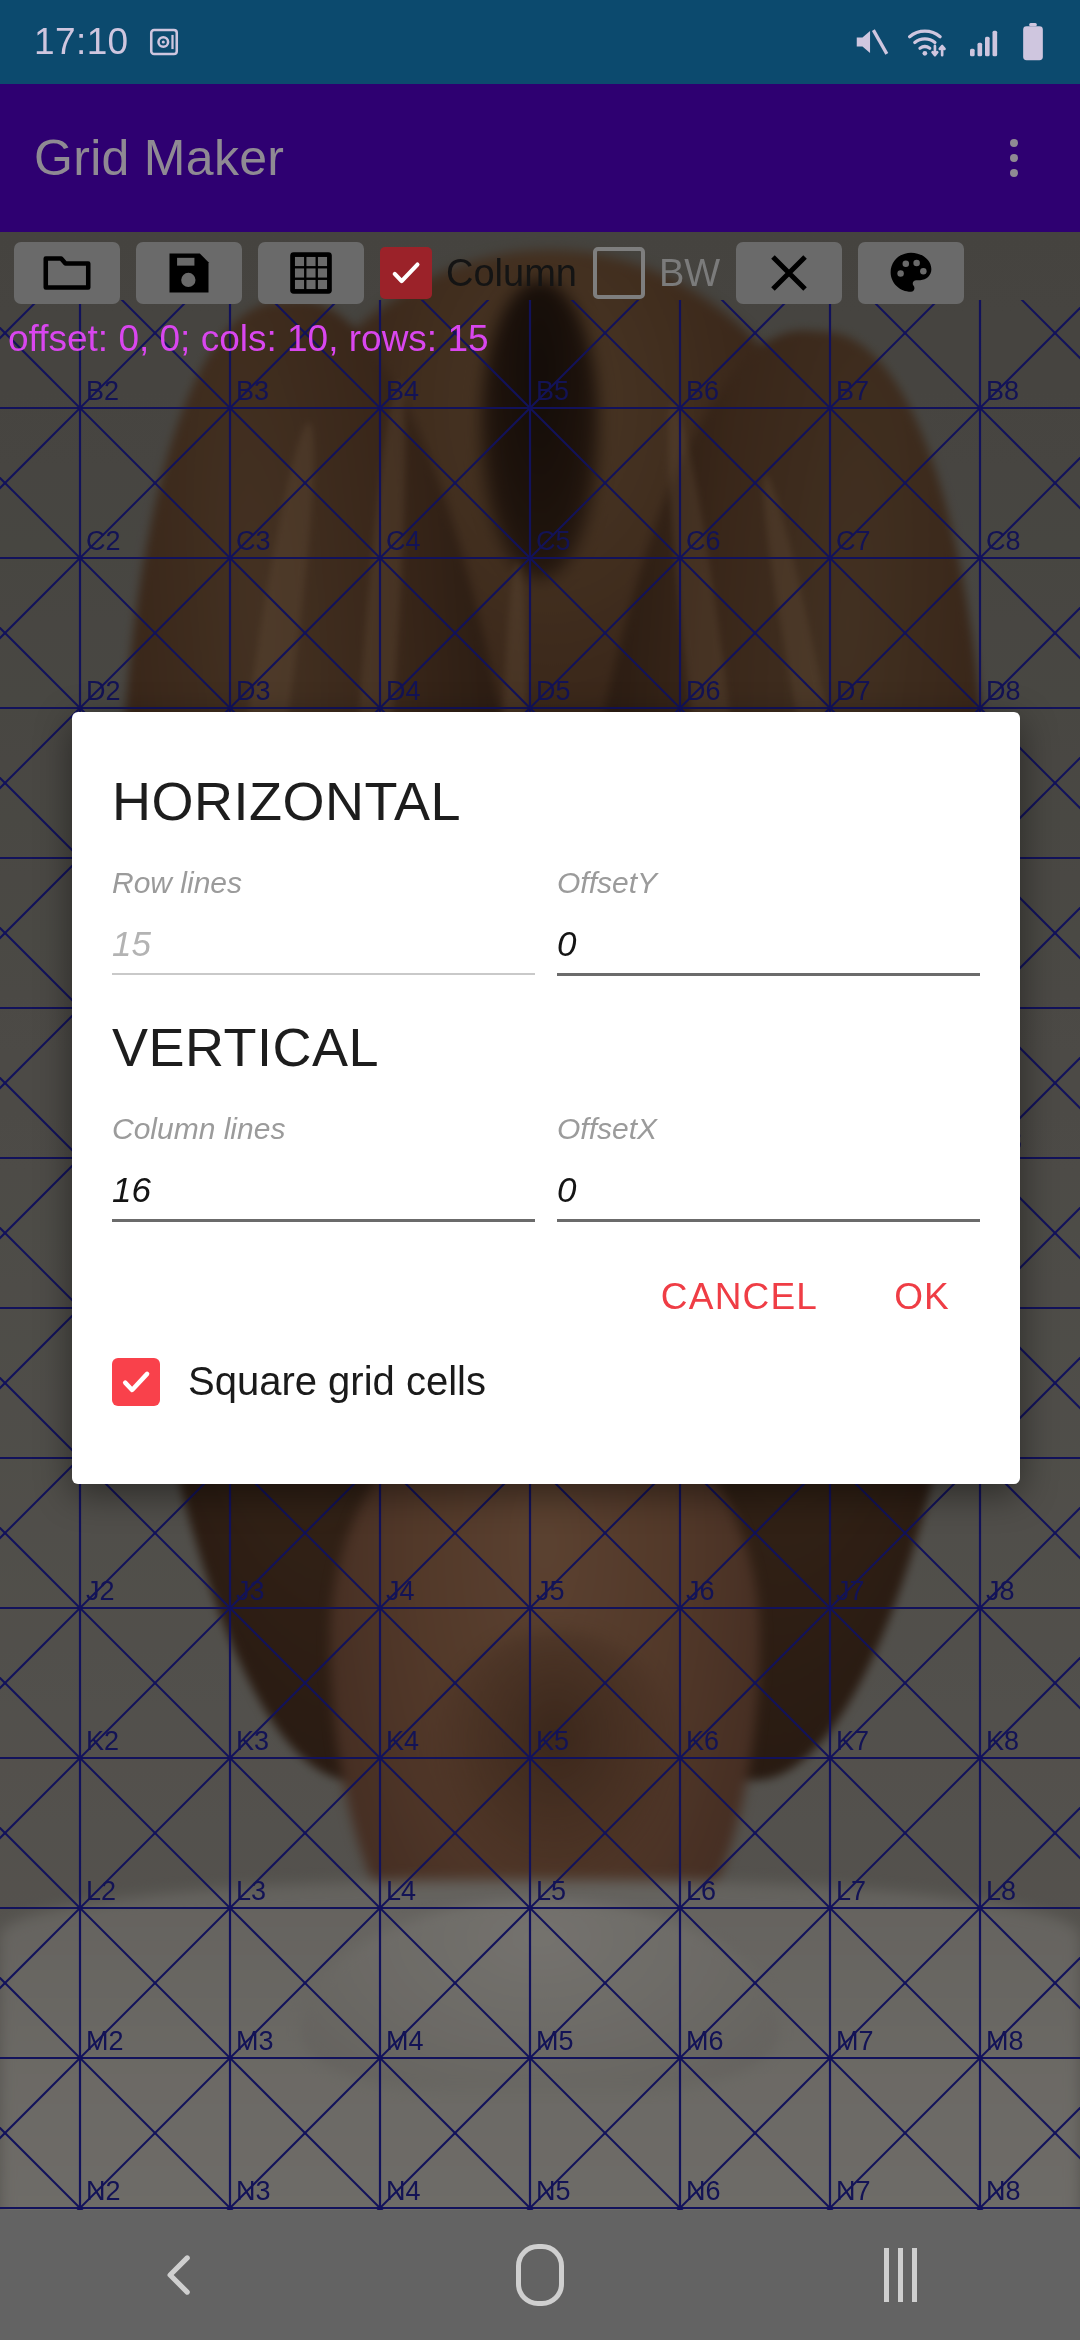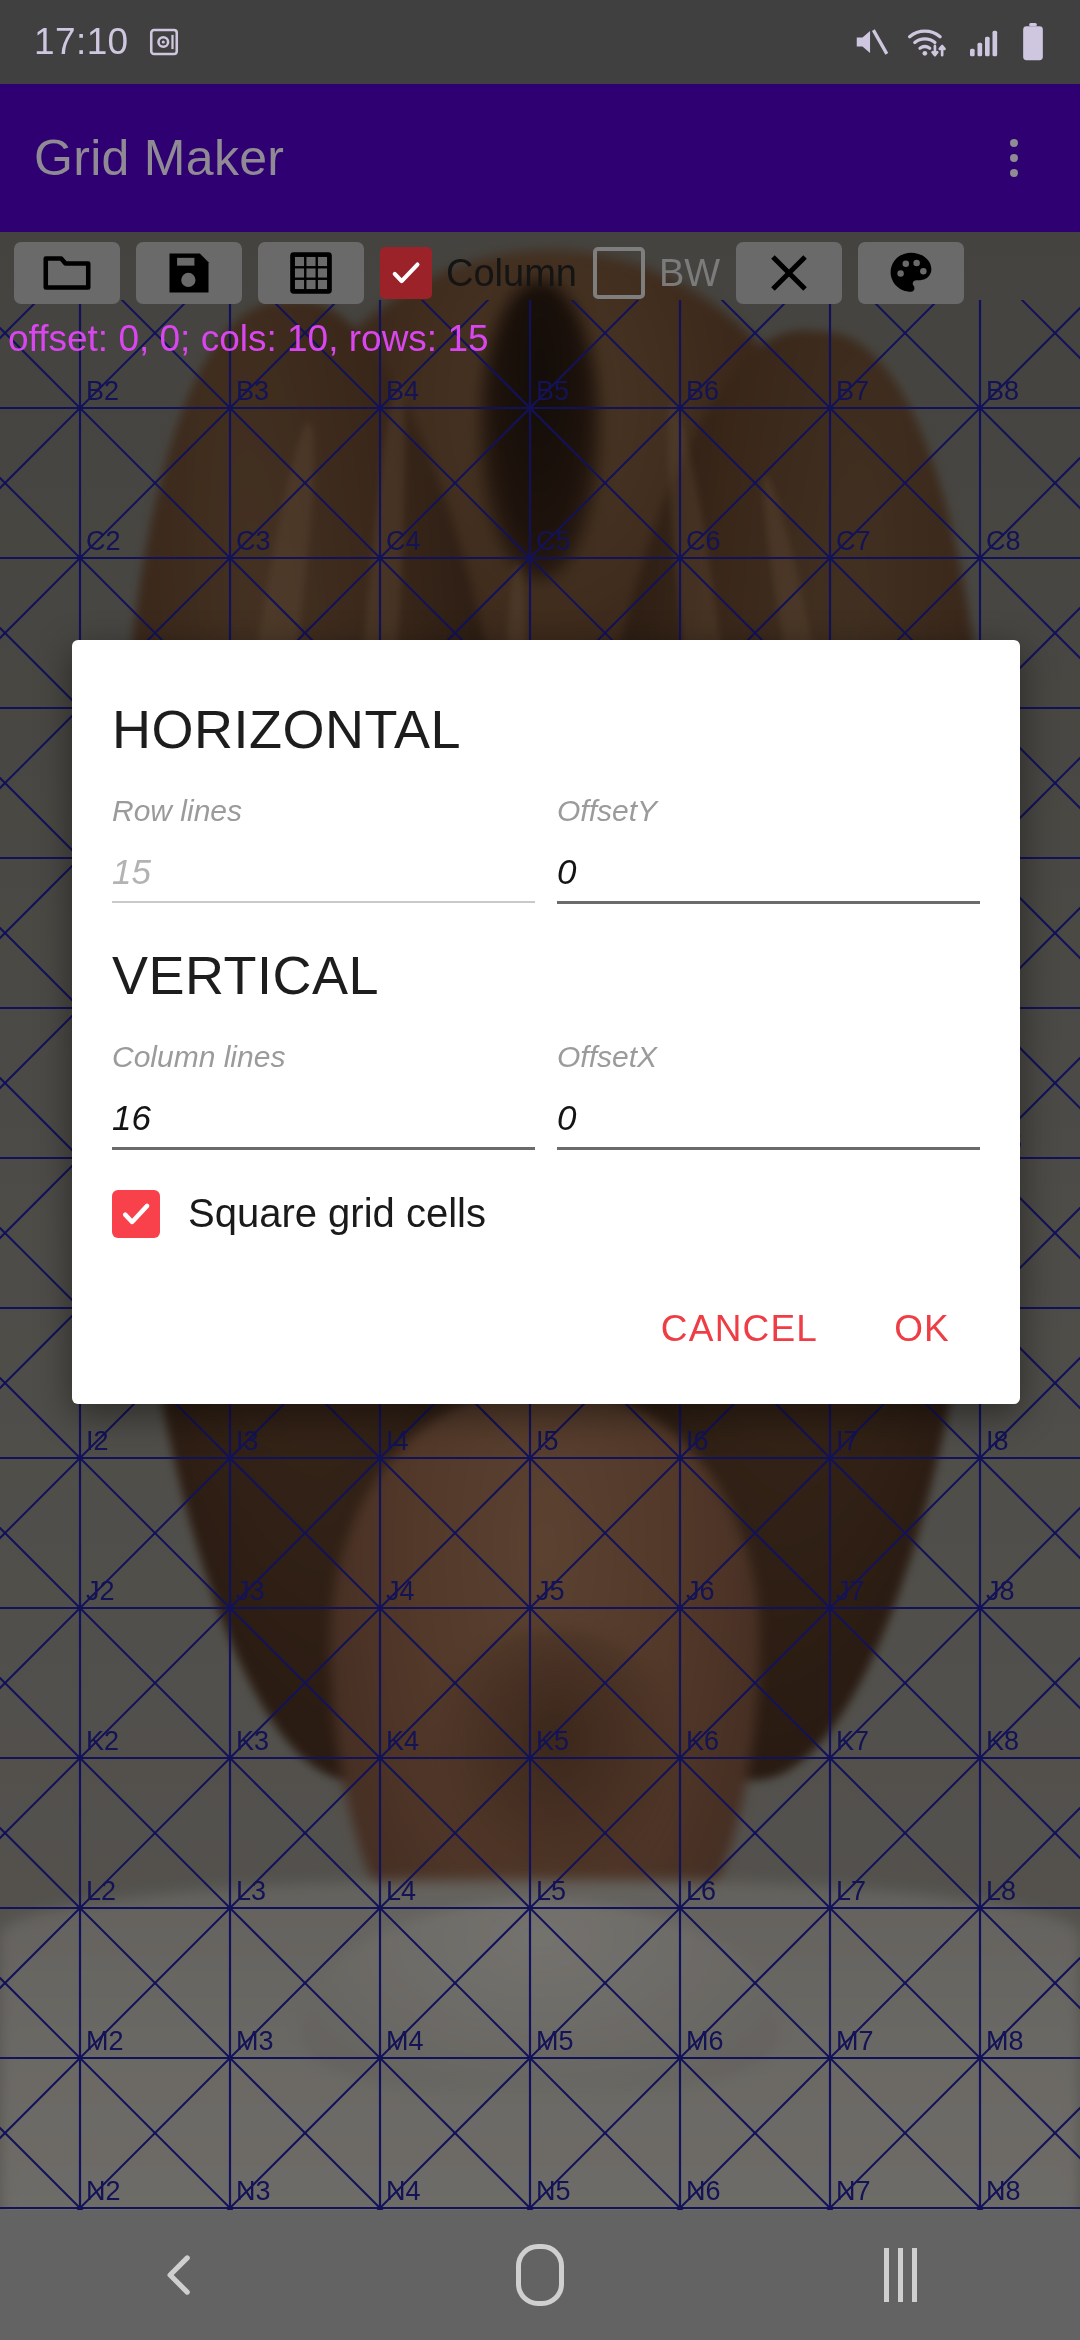--- a/index.html
+++ b/index.html
@@ -50,21 +50,21 @@
 
   
   #grid-overlay { position:absolute; left:0; top:300px; width:1080px; height:1935px; }
   #grid-svg { display:block; width:100%; height:100%; }
   .gl { stroke:#2222a8; stroke-width:2.2; fill:none; }
   .gd { stroke:#2222a8; stroke-width:2.0; fill:none; }
   .glabel { fill:#23239e; font-family:"Liberation Sans", sans-serif; font-size:27px; }
 
   
   #status-bar { position:absolute; left:0; top:0; width:1080px; height:84px;
-                background:#404040; display:flex; align-items:center;
+                background:#0c4a6e; display:flex; align-items:center;
                 padding:0 34px; z-index:30; }
   #status-time { color:#cfc6df; font-size:37px; letter-spacing:.4px; }
   #status-left-icons { display:flex; align-items:center; margin-left:18px; }
   #status-right { margin-left:auto; display:flex; align-items:center; gap:16px; }
   .sb-ic { display:block; }
 
   
   #app-bar { position:absolute; left:0; top:84px; width:1080px; height:148px;
              background:#2e0071; display:flex; align-items:center;
              padding:0 34px; z-index:30; }
@@ -89,21 +89,21 @@
   .tb-label.off { color:#7b7b7b; }
   .tb-group { display:flex; align-items:center; }
 
   #offset-info { position:absolute; left:8px; top:318px; width:900px;
                  color:#d946ef; font-size:37px; z-index:30; }
 
   
   #scrim { position:absolute; inset:0; background:rgba(0,0,0,.46); z-index:20; }
 
   
-  #dialog { position:absolute; left:72px; top:640px; width:948px;
+  #dialog { position:absolute; left:72px; top:712px; width:948px;
             background:#ffffff; border-radius:6px; z-index:40;
             box-shadow:0 10px 36px rgba(0,0,0,.45); padding:58px 40px 22px 40px; }
   .dlg-section-title { font-size:54px; color:#1d1d1d; font-weight:400;
                        letter-spacing:.5px; margin-bottom:34px; }
   .dlg-row { display:flex; gap:22px; margin-bottom:40px; }
   .dlg-field { flex:1;font-style:italic; }
   .f-label { font-size:30px; color:#9b9b9b; margin-bottom:26px; }
   .f-value { font-size:35px; color:#141414; padding-bottom:10px; line-height:1.05; }
   .f-value.dim { color:#b3b3b3; }
   .f-underline { height:3px; background:#6b6b6b; }
@@ -663,33 +663,33 @@
         <div class="f-value">16</div>
         <div class="f-underline"></div>
       </div>
       <div class="dlg-field">
         <div class="f-label">OffsetX</div>
         <div class="f-value">0</div>
         <div class="f-underline"></div>
       </div>
     </div>
 
+    <div id="dlg-actions">
+      <button class="dlg-btn">CANCEL</button>
+      <button class="dlg-btn">OK</button>
+    </div>
+
     <div id="square-row">
       <span id="square-check">
         <svg width="36" height="36" viewBox="0 0 24 24">
           <path d="M4.8 12.4l4.6 4.9L19.4 6.6" fill="none" stroke="#fff" stroke-width="3" stroke-linecap="round" stroke-linejoin="round"></path>
         </svg>
       </span>
       <span id="square-label">Square grid cells</span>
     </div>
-
-    <div id="dlg-actions">
-      <button class="dlg-btn">CANCEL</button>
-      <button class="dlg-btn">OK</button>
-    </div>
   </div>
 
   <div id="nav-bar">
     <div class="nav-btn">
       <svg width="54" height="54" viewBox="0 0 24 24">
         <path d="M15.2 4.4L7.6 12l7.6 7.6" fill="none" stroke="#cfcfcf" stroke-width="2.3" stroke-linecap="round" stroke-linejoin="round"></path>
       </svg>
     </div>
     <div class="nav-btn">
       <span id="nav-home-shape"></span>

